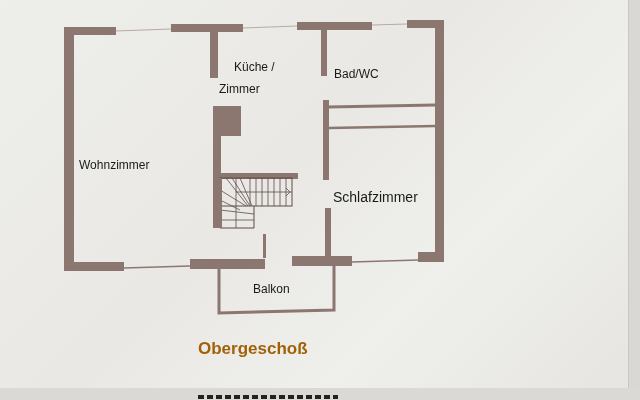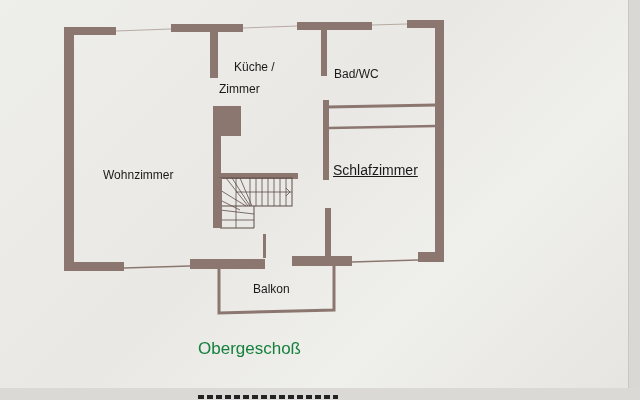--- a/index.html
+++ b/index.html
@@ -20,21 +20,21 @@
       position: absolute; left: 628px; top: 0; width: 12px; height: 390px;
       background: #d9d8d4; border-left: 1px solid #c8c7c3;
     }
     .plan { position: absolute; left: 0; top: 0; width: 640px; height: 400px; }
     .label {
       position: absolute; color: #1a1a1a; font-size: 12px; line-height: 18px;
       white-space: nowrap; text-align: center;
     }
     .title {
       position: absolute; left: 198px; top: 339px;
-      font-size: 17px; font-weight: normal; color: #15803d;
+      font-size: 17px; font-weight: bold; color: #a16207;
     }
     .cut-text {
       position: absolute; left: 198px; top: 392px; width: 140px; height: 8px;
       overflow: hidden;
     }
     .cut-text span {
       display: block; width: 140px; height: 4px; margin-top: 3px;
       background: repeating-linear-gradient(90deg, #222 0 6px, transparent 6px 9px);
     }
   </style>
@@ -106,23 +106,23 @@
     <line x1="220" y1="190" x2="246" y2="206"></line>
     <line x1="220" y1="200" x2="240" y2="210"></line>
     <line x1="220" y1="210" x2="254" y2="214"></line>
     <line x1="220" y1="220" x2="254" y2="220"></line>
     <line x1="236" y1="192" x2="292" y2="192"></line>
     <polyline points="286,188 290,192 286,196"></polyline>
   </g>
   <rect x="218" y="178" width="4" height="50" fill="#8c7770"></rect>
 </svg>
 
-<div class="label" style="left:79px; top:166px;margin-left:24px;">Wohnzimmer</div>
+<div class="label" style="left:79px; top:156px;">Wohnzimmer</div>
 <div class="label" style="left:234px; top:58px;">Küche /</div>
 <div class="label" style="left:219px; top:80px;">Zimmer</div>
 <div class="label" style="left:334px; top:65px;">Bad/WC</div>
-<div class="label" style="left:333px; top:161px; font-size:14px;text-decoration:underline;">Schlafzimmer</div>
+<div class="label" style="left:333px; top:188px; font-size:14px;">Schlafzimmer</div>
 <div class="label" style="left:253px; top:280px;">Balkon</div>
 
 <div class="title">Obergeschoß</div>
 <div class="cut-text">
     <span></span>
   </div>
 
 </body></html>

